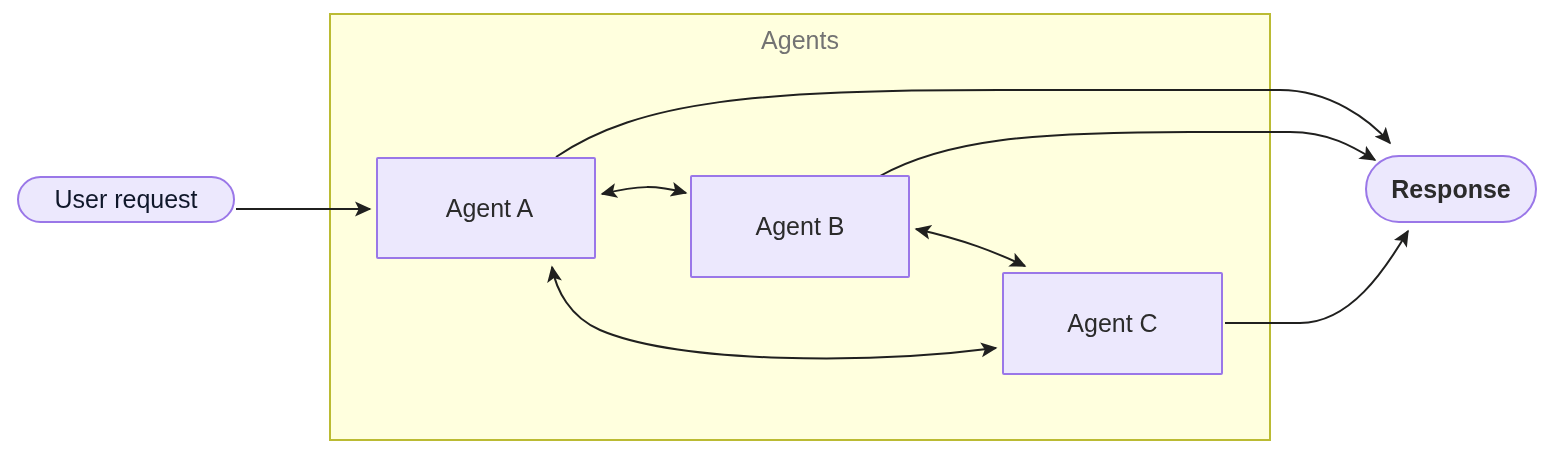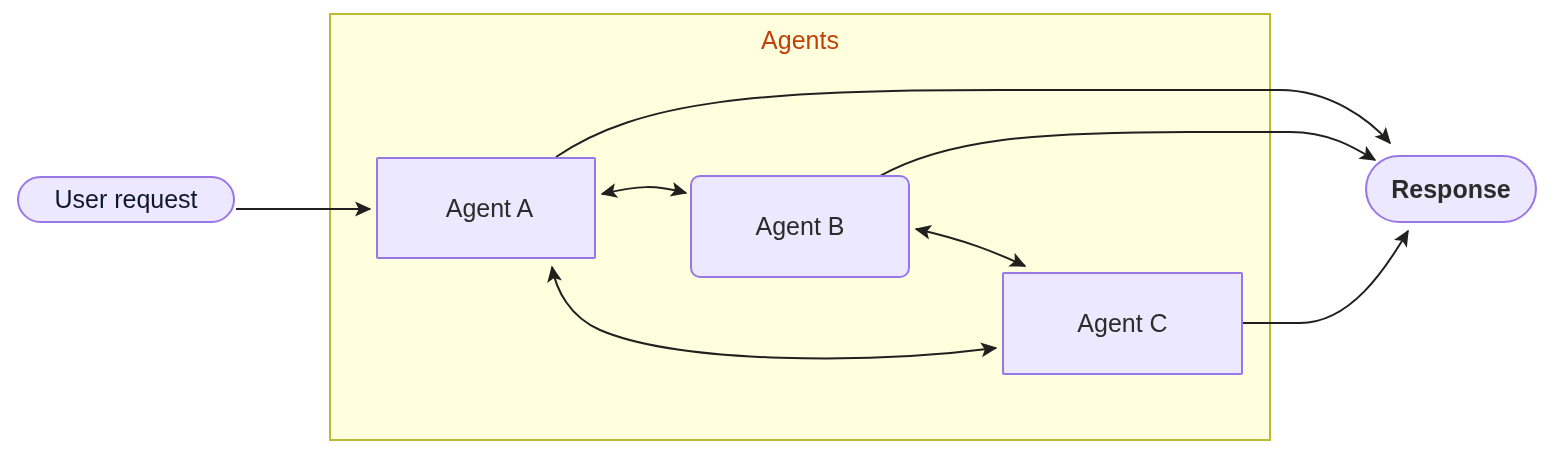--- a/index.html
+++ b/index.html
@@ -24,21 +24,21 @@
     left: 0;
     top: 0;
     width: 1568px;
     height: 464px;
     pointer-events: none;
   }
   .cluster-title {
     position: absolute;
     font-family: "Liberation Sans", sans-serif;
     font-size: 25px;
-    color: #c2410c;
+    color: #737373;
     white-space: nowrap;
     text-align: right;
   }
   .node {
     position: absolute;
     box-sizing: border-box;
     display: flex;
     align-items: center;
     justify-content: center;
     font-family: "Liberation Sans", sans-serif;
@@ -79,24 +79,24 @@
       </g>
   </svg>
 
   <div id="node-layer">
       <div class="node" style="left: 17px; top: 176px; width: 218px; height: 47px; background: rgb(236, 232, 253); border: 2px solid rgb(154, 119, 232); color: #0f172a; border-radius: 33px;">
         <span>User request</span>
       </div>
       <div class="node" style="left: 376px; top: 157px; width: 220px; height: 102px; background: rgb(236, 232, 253); border: 2px solid rgb(154, 119, 232); color: rgb(43, 43, 43); border-radius: 2px; padding-left: 7px;">
         <span>Agent A</span>
       </div>
-      <div class="node" style="left: 690px; top: 175px; width: 220px; height: 103px; background: rgb(236, 232, 253); border: 2px solid rgb(154, 119, 232); color: rgb(43, 43, 43); border-radius: 10px;">
+      <div class="node" style="left: 690px; top: 175px; width: 220px; height: 103px; background: rgb(236, 232, 253); border: 2px solid rgb(154, 119, 232); color: rgb(43, 43, 43); border-radius: 2px;">
         <span>Agent B</span>
       </div>
-      <div class="node" style="left: 1002px; top: 272px; width: 241px; height: 103px; background: rgb(236, 232, 253); border: 2px solid rgb(154, 119, 232); color: rgb(43, 43, 43); border-radius: 2px;">
+      <div class="node" style="left: 1002px; top: 272px; width: 221px; height: 103px; background: rgb(236, 232, 253); border: 2px solid rgb(154, 119, 232); color: rgb(43, 43, 43); border-radius: 2px;">
         <span>Agent C</span>
       </div>
       <div class="node" style="left: 1365px; top: 155px; width: 172px; height: 68px; background: rgb(236, 232, 253); border: 2px solid rgb(154, 119, 232); color: rgb(43, 43, 43); border-radius: 34px; font-weight: bold;">
         <span>Response</span>
       </div>
     </div>
 
 </div>
 
 </body></html>

